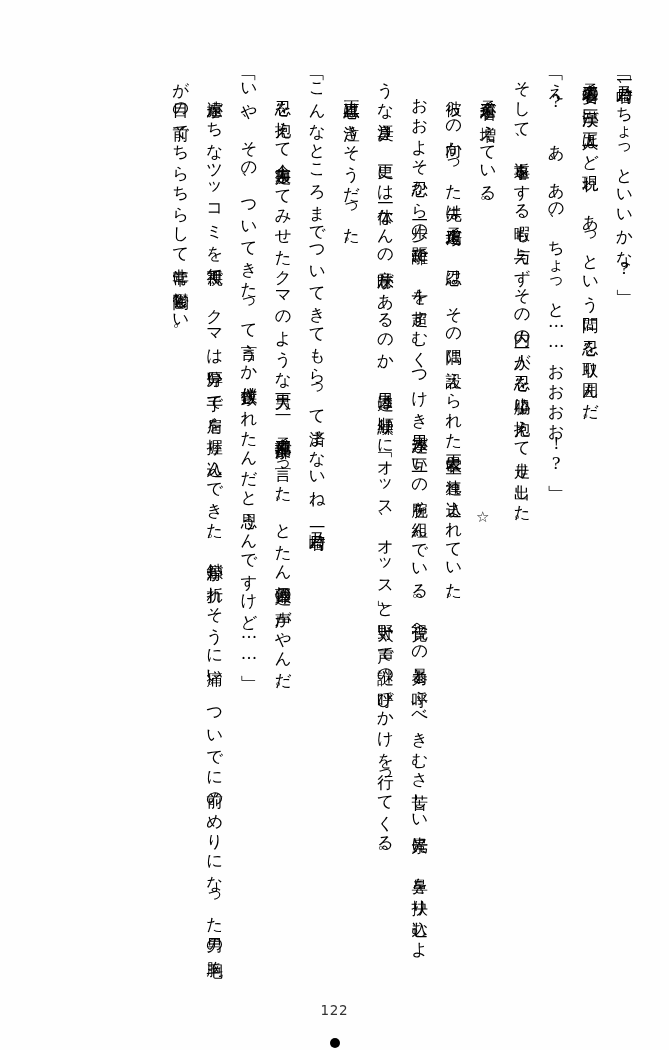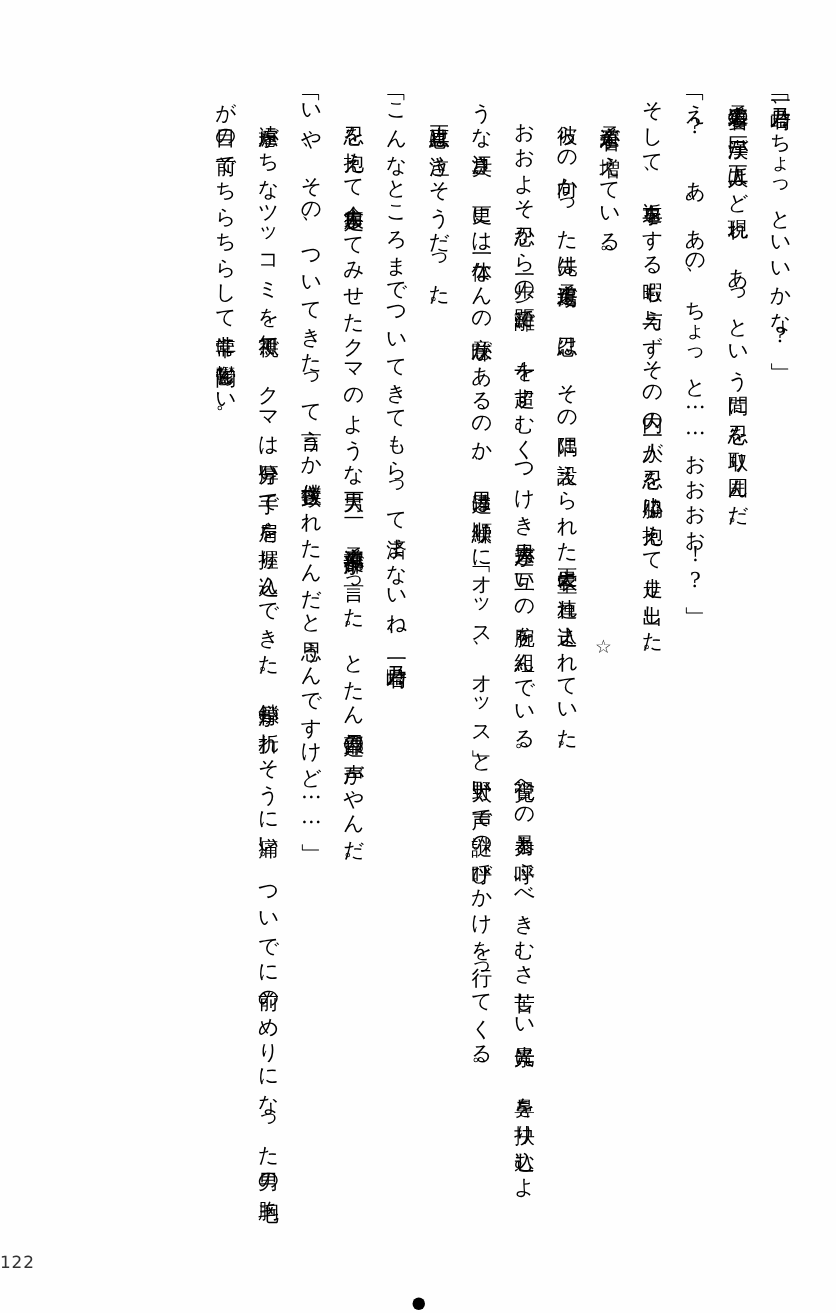--- a/index.html
+++ b/index.html
@@ -57,20 +57,21 @@
     font-size: 15px;
     line-height: 1;
     color: #111;
   }
 
   .page-number {
     position: absolute;
     bottom: 32px;
     left: 0;
     right: 0;
+    text-align: center;
     font-size: 13.5px;
     font-family: "DejaVu Sans", "Liberation Sans", sans-serif;
     color: #333;
     letter-spacing: 0.05em;
   }
 
   .bottom-mark {
     position: absolute;
     bottom: 2px;
     left: 50%;

